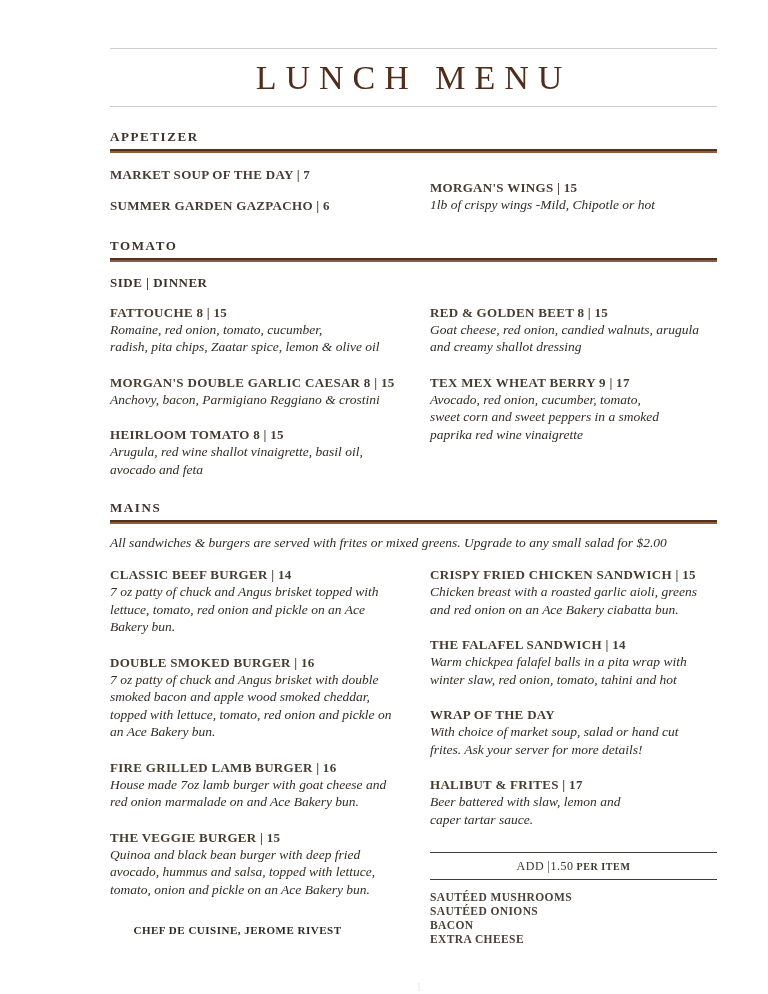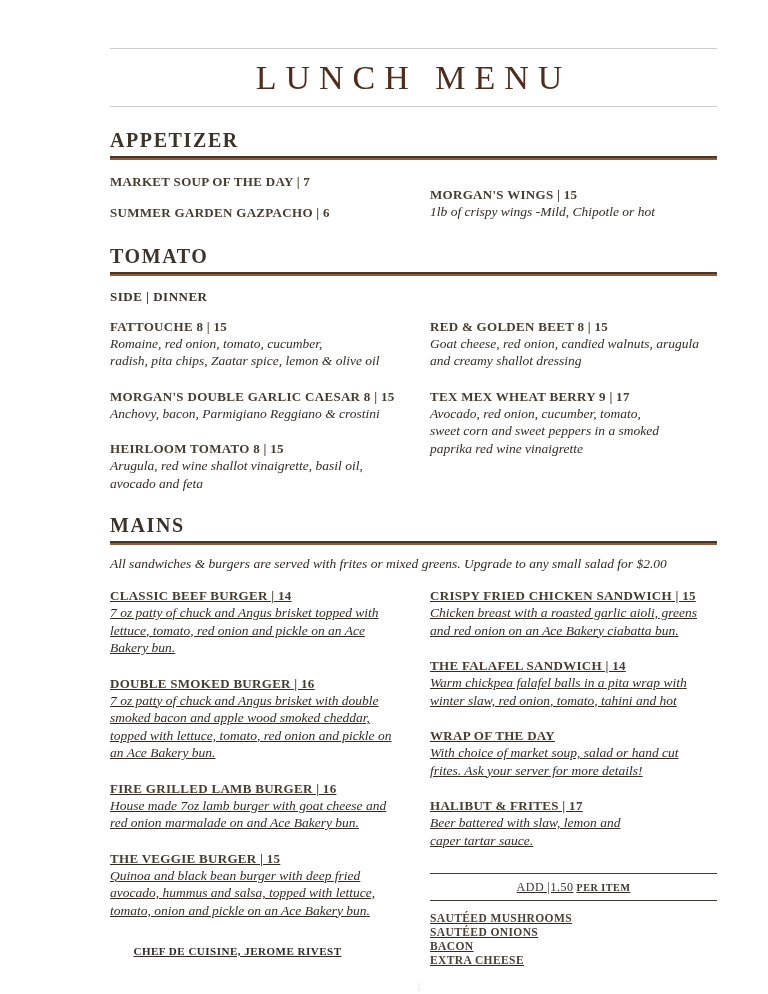--- a/index.html
+++ b/index.html
@@ -25,21 +25,21 @@
     font-size: 34px;
     font-weight: normal;
     letter-spacing: 9px;
     color: #4f2d1c;
   }
 
   
   .menu-section { margin-top: 22px; }
   .section-heading {
     margin: 0 0 4px 0;
-    font-size: 20px;
+    font-size: 13px;
     font-weight: 600;
     letter-spacing: 1.6px;
     color: #3c332a;
   }
   .section-rule {
     height: 2px;
     border-top: 2px solid #4f3322;
     border-bottom: 2px solid #8d5c3e;
   }
   .subheading {
@@ -193,21 +193,21 @@
 paprika red wine vinaigrette</div>
           </div>
         </div>
       </div>
     </section>
 
     <section class="menu-section" style="margin-top:4px;">
       <h2 class="section-heading">MAINS</h2>
       <div class="section-rule"></div>
       <div class="section-note">All sandwiches &amp; burgers are served with frites or mixed greens. Upgrade to any small salad for $2.00</div>
-      <div class="cols" style="margin-top:15px;text-decoration:underline;">
+      <div class="cols" style="margin-top:15px;">
         <div class="col-left">
           <div class="item">
             <div class="item-name">CLASSIC BEEF BURGER | 14</div>
             <div class="item-desc">7 oz patty of chuck and Angus brisket topped with
 lettuce, tomato, red onion and pickle on an Ace
 Bakery bun.</div>
           </div>
           <div class="item">
             <div class="item-name">DOUBLE SMOKED BURGER | 16</div>
             <div class="item-desc">7 oz patty of chuck and Angus brisket with double

